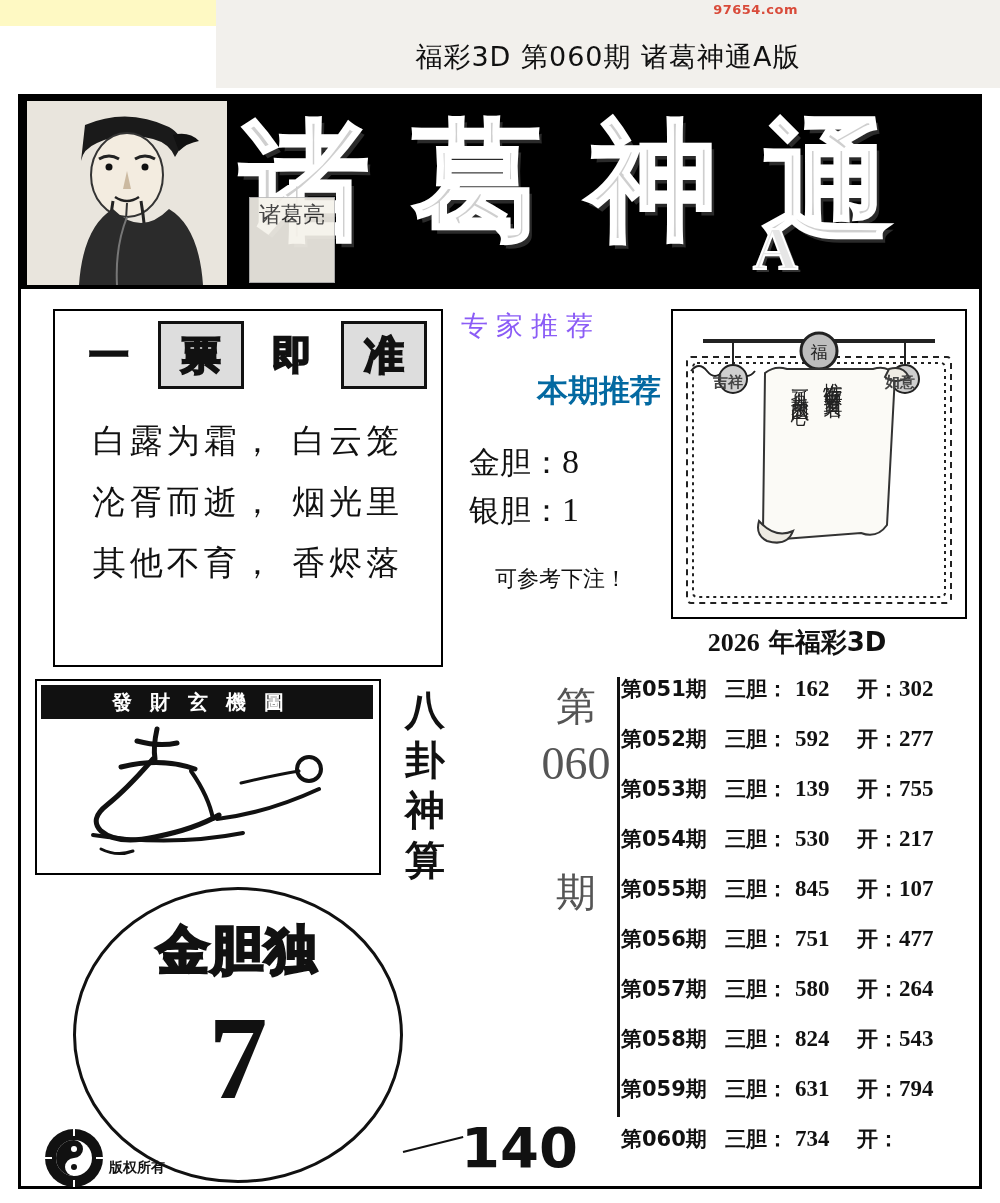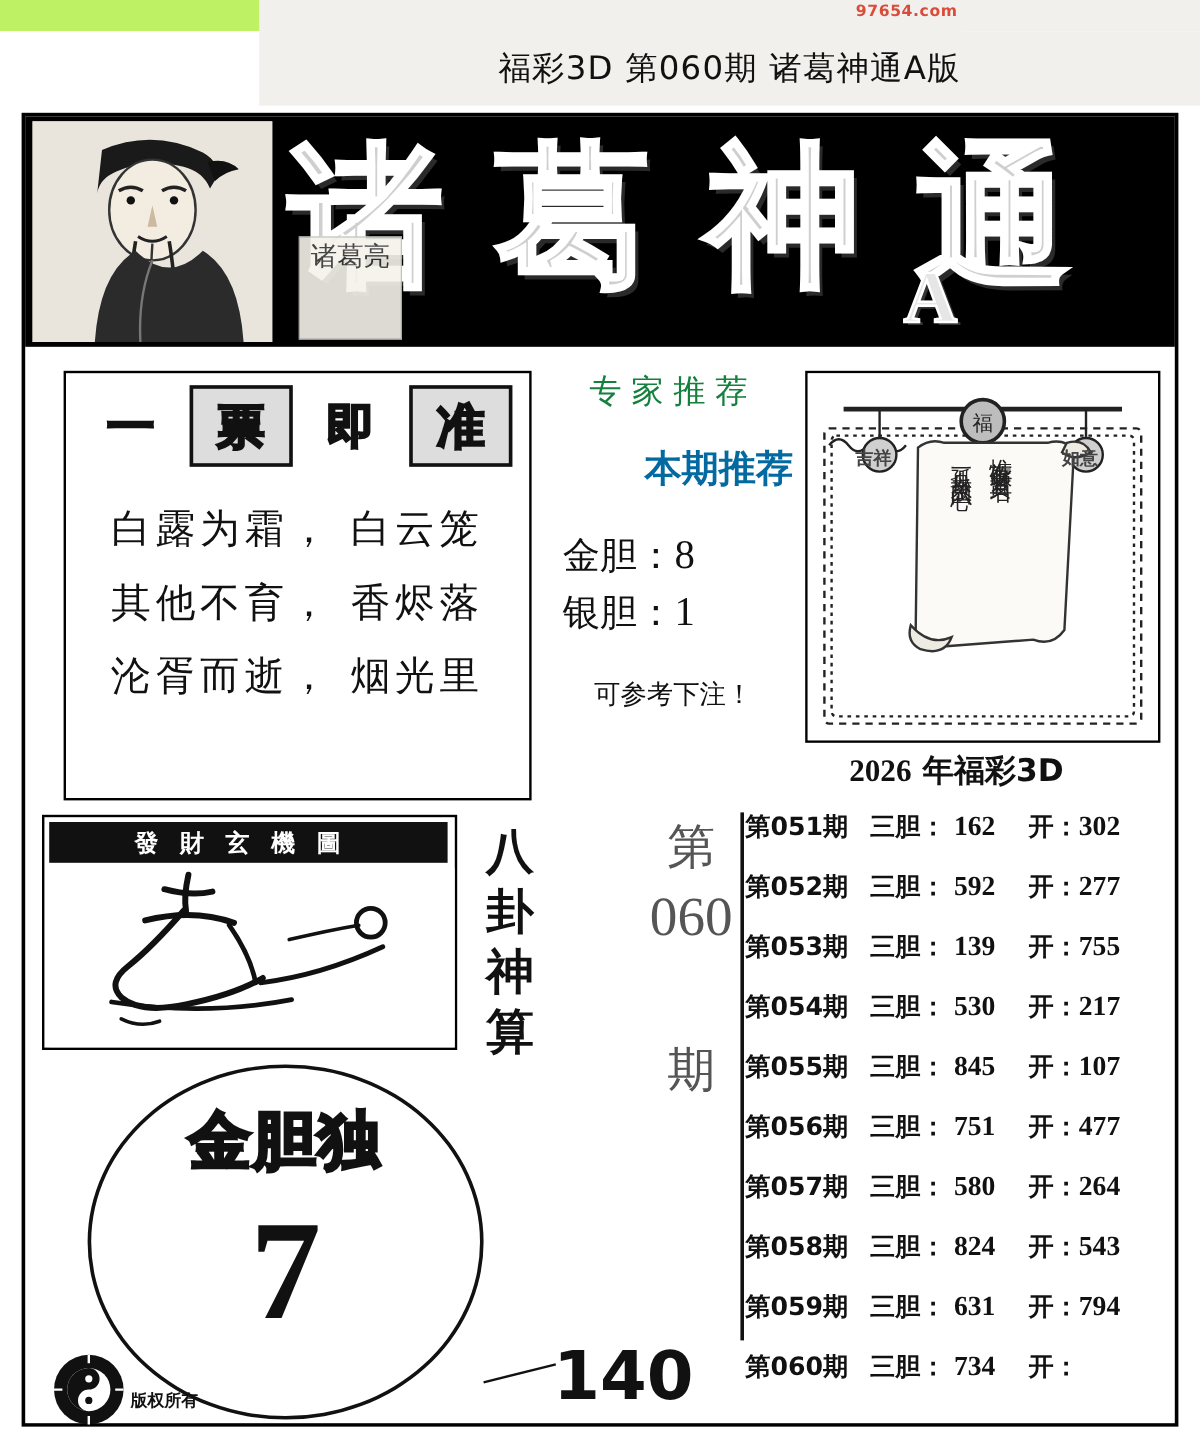--- a/index.html
+++ b/index.html
@@ -6,21 +6,21 @@
   body{
     width:1000px;height:1203px;
     background:#ffffff;
     font-family:"DejaVu Sans","Liberation Sans",sans-serif;
     overflow:hidden;
     position:relative;
   }
   
   .topbar{
     position:absolute;left:0;top:0;width:804px;height:26px;
-    background:#bef264;
+    background:#fef9c3;
     text-decoration:underline;
   }
   .topbar .strip{
     position:absolute;left:216px;top:0;width:784px;height:26px;
     background:#f2f0ec;
   }
   .watermark{
     position:absolute;right:6px;top:2px;
     font-size:13px;color:#d94b3a;font-weight:bold;
     letter-spacing:0.5px;
@@ -128,23 +128,23 @@
     color:#111;
     letter-spacing:4px;
     margin:16px 0;
     white-space:pre;
   }
   
   .expert{
     position:absolute;left:440px;top:205px;width:200px;height:410px;
   }
   .expert .zj{
-    font-size:27px;letter-spacing:8px;color:#15803d;
-    font-family:"DejaVu Serif","Liberation Serif",serif;
-    text-align:center;margin-top:6px;
+    font-size:27px;letter-spacing:8px;color:#8b5cf6;
+    font-family:"DejaVu Serif","Liberation Serif",serif;
+    text-align:left;margin-top:6px;
   }
   .expert .bq{
     font-size:31px;font-weight:bold;color:#0369a1;margin-top:26px;
     font-family:"DejaVu Sans",sans-serif;
     text-align:right;
   }
   .expert .dan{
     font-size:31px;color:#111;margin-top:30px;
     font-family:"DejaVu Sans",sans-serif;
     padding-left:8px;
@@ -322,22 +322,22 @@
 
   <div class="poem-box">
     <div class="poem-banner">
       <div class="bchar">一</div>
       <div class="bchar box">票</div>
       <div class="bchar">即</div>
       <div class="bchar box">准</div>
     </div>
     <div class="poem-lines">
       <div class="line">白露为霜， 白云笼</div>
+      <div class="line">沦胥而逝， 烟光里</div>
       <div class="line">其他不育， 香烬落</div>
-      <div class="line">沦胥而逝， 烟光里</div>
     </div>
   </div>
 
   <div class="expert">
     <div class="zj">专家推荐</div>
     <div class="bq">本期推荐</div>
     <div class="dan">
       <span>金胆：</span><span class="num">8</span>
     </div>
     <div class="dan dan2">

